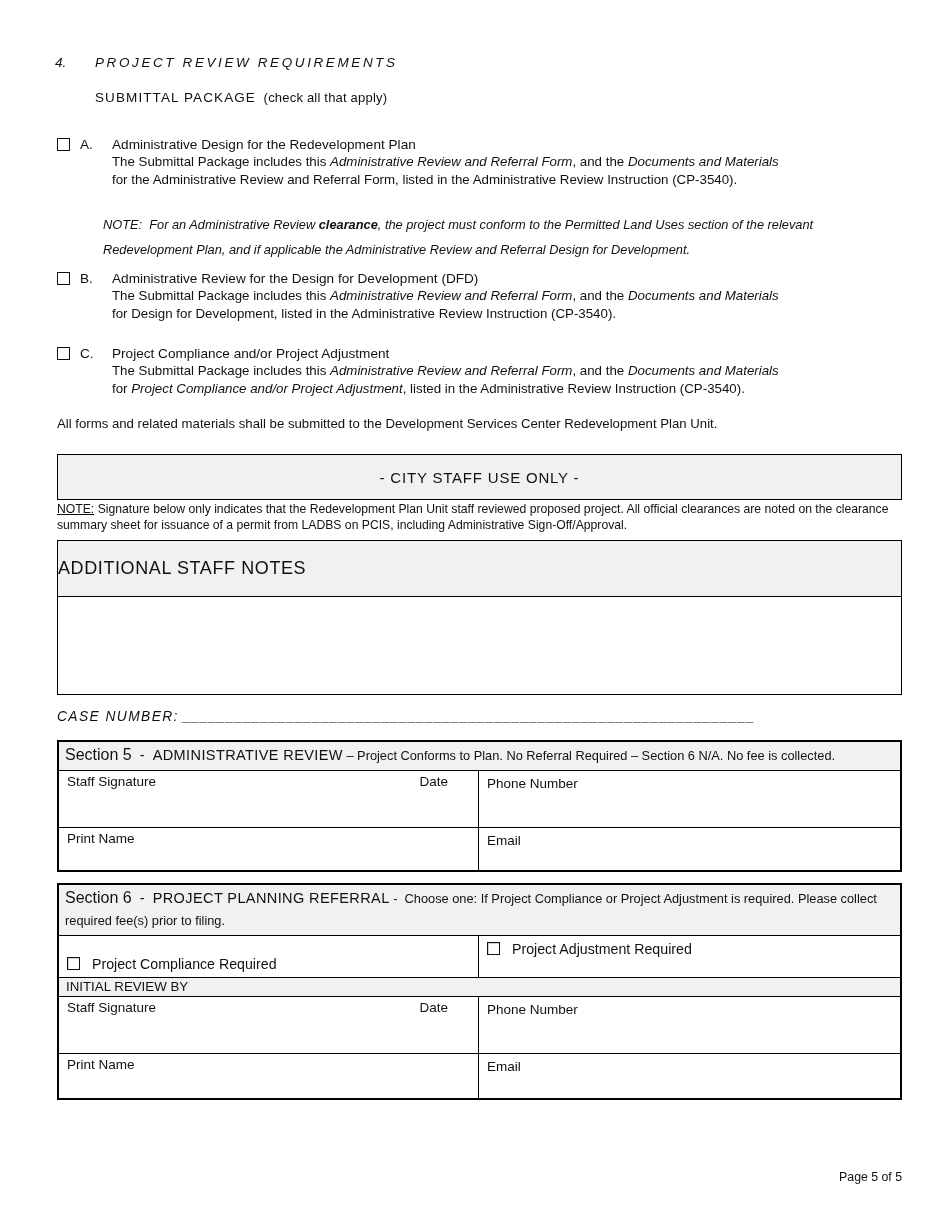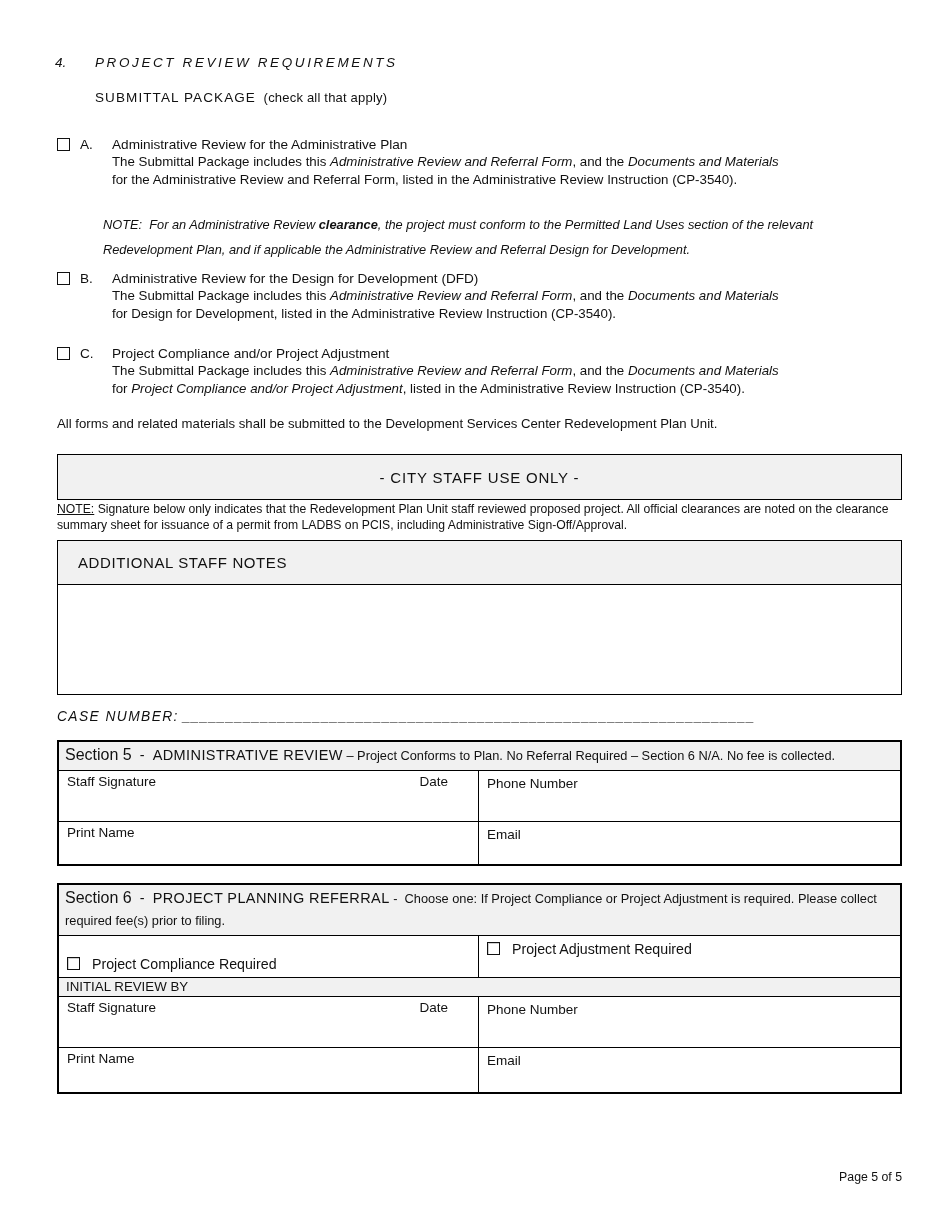--- a/index.html
+++ b/index.html
@@ -37,43 +37,43 @@
   .banner{top:454px;left:57px;width:845px;height:46px;background:#f1f1f1;border:1.5px solid #000;
           box-sizing:border-box;display:flex;align-items:center;justify-content:center;
           font-size:15px;letter-spacing:0.8px;}
 
   .staffnote{top:502px;left:57px;width:845px;font-size:12.2px;line-height:15.6px;}
   .u{text-decoration:underline;}
 
   
   .notesbox{top:540px;left:57px;width:845px;height:155px;border:1.5px solid #000;box-sizing:border-box;
             display:flex;flex-direction:column;}
-  .notes-header{height:44px;background:#f1f1f1;border-bottom:1.5px solid #000;display:flex;align-items:center;
-                padding-left:20px;font-size:15px;letter-spacing:0.6px;flex:0 0 auto;box-sizing:border-box;}
+  .notes-header{height:56px;background:#f1f1f1;border-bottom:1.5px solid #000;display:flex;align-items:center;
+                padding-left:0;font-size:18px;letter-spacing:0.6px;flex:0 0 auto;box-sizing:border-box;}
   .notes-body{flex:1;background:#fff;}
 
   .caserow{top:709px;left:57px;font-size:13.8px;font-style:italic;}
   .caselabel{letter-spacing:1.4px;}
   .caseline{letter-spacing:1px;}
 
   
   .table{left:57px;width:845px;border:2px solid #000;box-sizing:border-box;background:#fff;}
   .sec-header{background:#f1f1f1;border-bottom:1.5px solid #000;padding:2px 6px 4px 6px;line-height:21px;}
   .sec-name{font-size:16px;}
   .sec-sep{font-size:14.5px;}
   .sec-caps{font-size:14.5px;letter-spacing:0.4px;}
   .sec-sub{font-size:12.8px;}
   .trow{display:flex;border-bottom:1.5px solid #000;box-sizing:border-box;}
   .trow:last-child{border-bottom:none;}
   .cell-l{width:420px;border-right:1.5px solid #000;box-sizing:border-box;padding:3px 8px;display:flex;
           justify-content:space-between;align-items:flex-start;}
   .cell-r{flex:1;padding:3px 8px;box-sizing:border-box;}
   .lbl{font-size:13.5px;}
   .datelbl{margin-right:22px;}
-  .h43{height:51px;}
+  .h43{height:57px;}
   .h42{height:42px;}
   .h44{height:44px;}
   .opt-cell-l{width:420px;border-right:1.5px solid #000;box-sizing:border-box;padding:20px 8px;display:flex;gap:12px;align-items:flex-start;}
   .opt-cell-r{flex:1;padding:5px 8px;box-sizing:border-box;display:flex;gap:12px;align-items:flex-start;}
   .opt-lbl{font-size:14.2px;}
   .initial-row{background:#f1f1f1;border-bottom:1.5px solid #000;font-size:13.3px;padding:1px 7px 2px 7px;}
 
   .sec5{top:740px;}
   .sec6{top:883px;}
 
@@ -89,21 +89,21 @@
     <span class="h4num">4.</span>
     <span class="h4title">PROJECT REVIEW REQUIREMENTS</span>
   </div>
 
   <div class="abs submittal pre"><span class="cap">SUBMITTAL PACKAGE</span><span class="small">  (check all that apply)</span></div>
 
   <div class="abs item" style="top:137px;">
     <div class="title-row">
       <span class="cb"></span>
       <span class="item-letter">A.</span>
-      <span class="item-title">Administrative Review for the Administrative Plan</span>
+      <span class="item-title">Administrative Design for the Redevelopment Plan</span>
     </div>
     <div class="item-desc">
       <div class="pre"><span>The Submittal Package includes this </span><span class="it">Administrative Review and Referral Form</span><span>, and the </span><span class="it">Documents and Materials</span></div>
       <div>for the Administrative Review and Referral Form, listed in the Administrative Review Instruction (CP-3540).</div>
     </div>
   </div>
 
   <div class="abs note-block pre"><span>NOTE:  For an Administrative Review </span><span class="note-bold">clearance</span><span>, the project must conform to the Permitted Land Uses section of the relevant Redevelopment Plan, and if applicable the Administrative Review and Referral Design for Development.</span></div>
 
   <div class="abs item" style="top:271px;">

